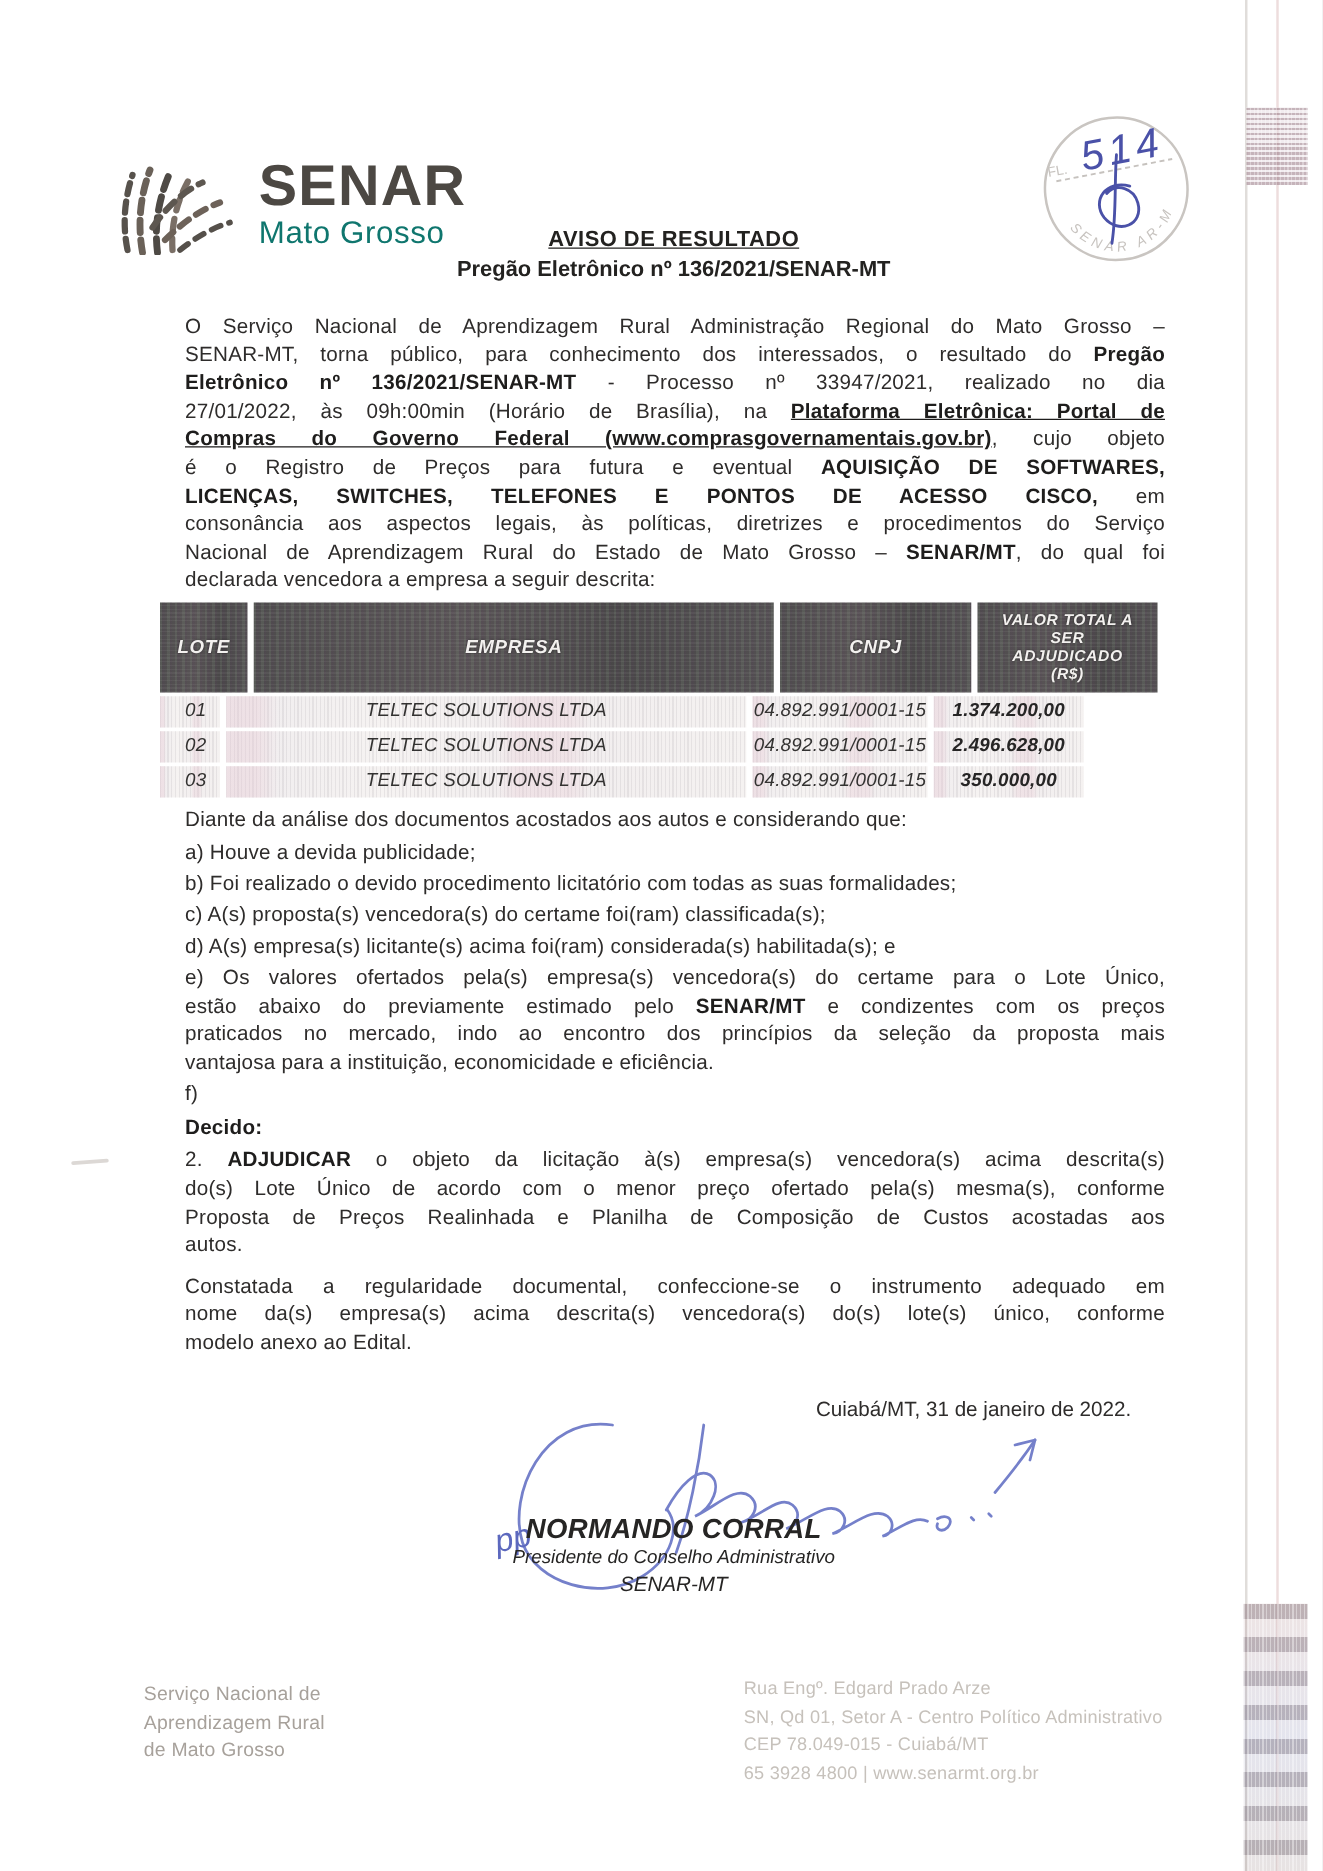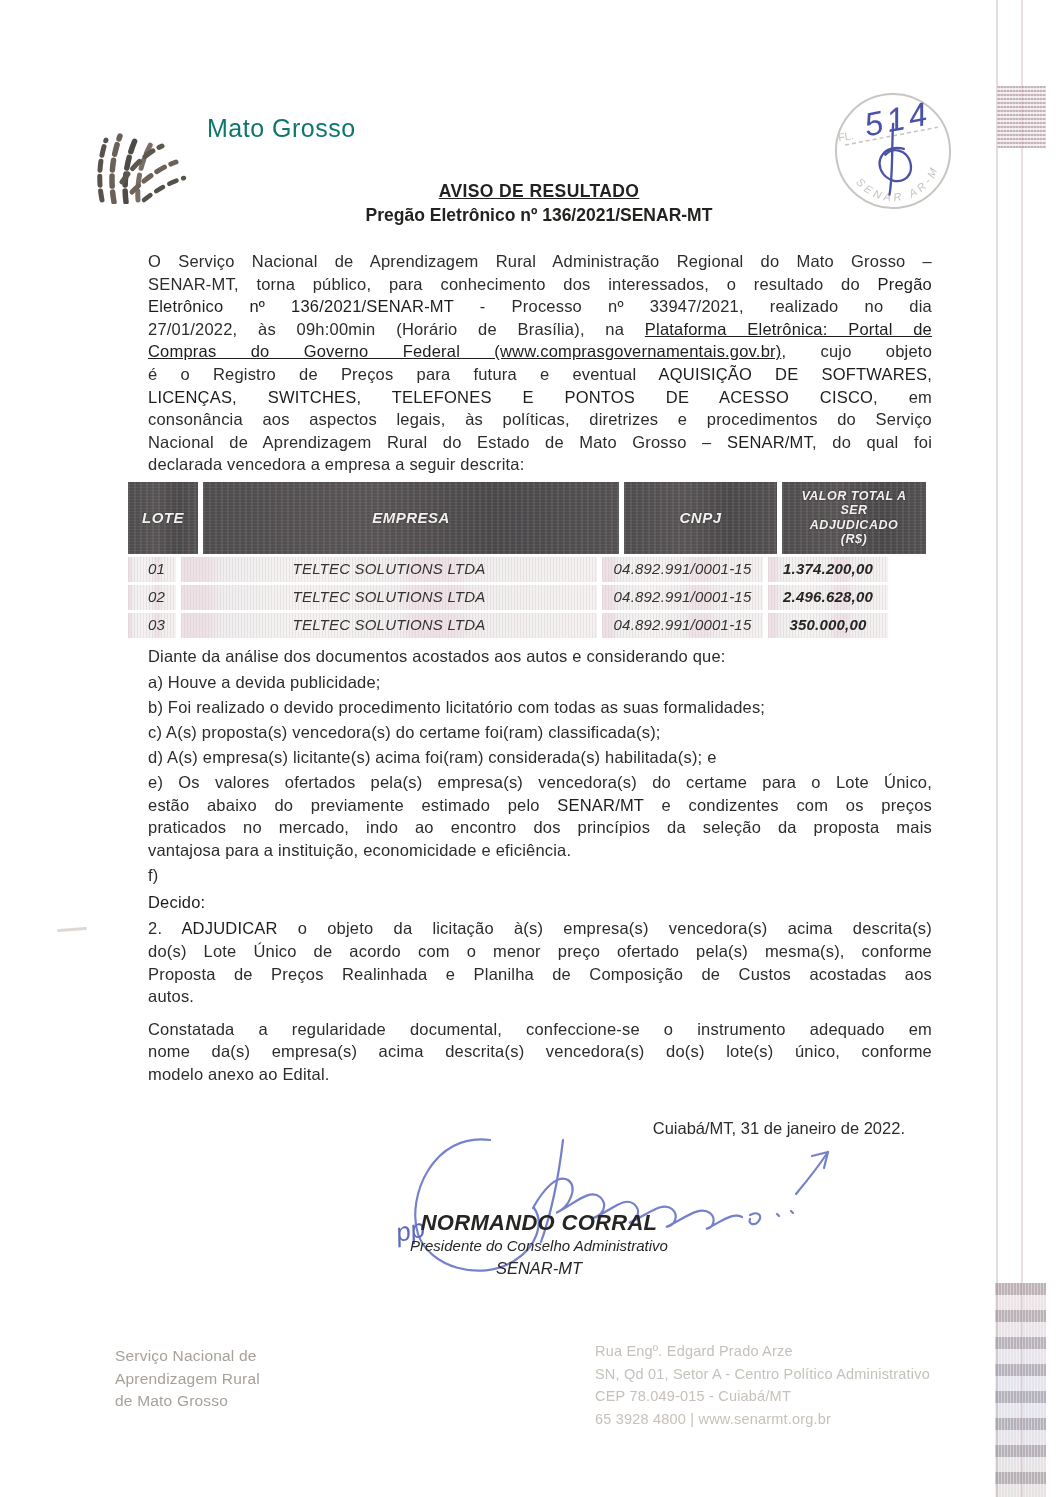--- a/index.html
+++ b/index.html
@@ -32,21 +32,21 @@
   .doc-title{text-decoration:underline;letter-spacing:.4px;}
 
   
   .stamp{left:830px;top:88px;width:126px;height:126px;}
 
   
   .body-col{left:148px;top:250px;width:784px;font-size:16.5px;line-height:22.6px;
             color:#2e2c2b;letter-spacing:.2px;}
   .line{min-height:22.6px;text-align:left;}
   .line.jl{text-align:justify;text-align-last:justify;}
-  .b{font-weight:400;color:#1e1d1c;}
+  .b{font-weight:700;color:#1e1d1c;}
   .u{text-decoration:underline;}
   .lead{margin:0 0 3px 0;}
   .doc-block{margin-bottom:2.6px;}
   .decido{margin:4px 0 4px 0;}
   .closing{margin-top:10px;}
 
   
   .res-table{margin:6px 0 7px -20px;width:808px;font-style:italic;}
   .t-head{display:flex;gap:5px;height:72px;margin-bottom:3px;}
   .h-cell{display:flex;align-items:center;justify-content:center;text-align:center;
@@ -59,21 +59,21 @@
   .c1{width:70px;}.c2{width:416px;}.c3{width:153px;}
   .c4{width:144px;font-size:12.5px;line-height:14.5px;padding:0 18px;box-sizing:border-box;}
   .t-row{display:flex;gap:5px;height:25px;margin-bottom:3px;}
   .t-cell{display:flex;align-items:center;justify-content:center;font-size:15px;color:#333231;
      background:
        linear-gradient(90deg, rgba(235,203,213,.35) 0 6%, rgba(0,0,0,0) 10% 52%, rgba(235,203,213,.3) 56% 66%, rgba(0,0,0,0) 70%),
        repeating-linear-gradient(90deg, rgba(122,116,126,.12) 0 1px, rgba(0,0,0,0) 1px 3px),
        linear-gradient(90deg,#efecee,#f6f3f2 30%,#f1edee 60%,#f5f2f1);}
   .c-lote{width:48px;justify-content:flex-start;padding-left:20px;box-sizing:border-box;}
   .c-empresa{width:416px;}
-  .c-cnpj{width:161px;}
+  .c-cnpj{width:140px;}
   .c-valor{width:120px;font-weight:700;color:#262525;}
 
   
   .dateline{left:148px;top:1119px;width:757px;text-align:right;font-size:16.5px;color:#2e2c2b;}
   .sig-ink{left:330px;top:1112px;pointer-events:none;}
   .sig-block{left:148px;top:1212px;width:782px;text-align:center;font-style:italic;
              line-height:22.5px;color:#262524;}
   .sig-name{font-weight:700;font-size:22px;letter-spacing:.3px;}
   .sig-role{font-size:15px;}
   .sig-org{font-size:16.5px;}
@@ -99,20 +99,21 @@
         <path d="M10,88 Q4,58 14,28" stroke="#57524c" stroke-width="5" stroke-dasharray="9 6"></path>
         <path d="M22,90 Q16,56 28,24" stroke="#6a6158" stroke-width="5.5" stroke-dasharray="10 6"></path>
         <path d="M34,90 Q30,58 44,26" stroke="#4e4a45" stroke-width="5.5" stroke-dasharray="11 6"></path>
         <path d="M46,88 Q44,58 60,30" stroke="#7a6f66" stroke-width="5" stroke-dasharray="9 7"></path>
         <path d="M30,70 Q48,44 70,34" stroke="#5d5750" stroke-width="5" stroke-dasharray="10 7"></path>
         <path d="M40,80 Q62,58 84,50" stroke="#6d6259" stroke-width="5" stroke-dasharray="9 7"></path>
         <path d="M52,88 Q72,72 92,66" stroke="#55504a" stroke-width="4.5" stroke-dasharray="8 7"></path>
       </g>
     </svg>
     <div class="logo-text">
+      <div class="brand">SENAR</div>
       <div class="region">Mato Grosso</div>
     </div>
   </div>
 
   <svg class="abs stamp" viewBox="0 0 126 126">
     <g transform="rotate(-6 63 63)">
       <circle cx="63" cy="63" r="57" fill="none" stroke="#c9c5c1" stroke-width="2"></circle>
       <line x1="16" y1="52" x2="110" y2="44" stroke="#c6c2be" stroke-width="1.5" stroke-dasharray="4 3"></line>
       <text x="10" y="48" font-size="11" fill="#c7c3bf" transform="rotate(-4 10 48)">FL.</text>
       <defs>

